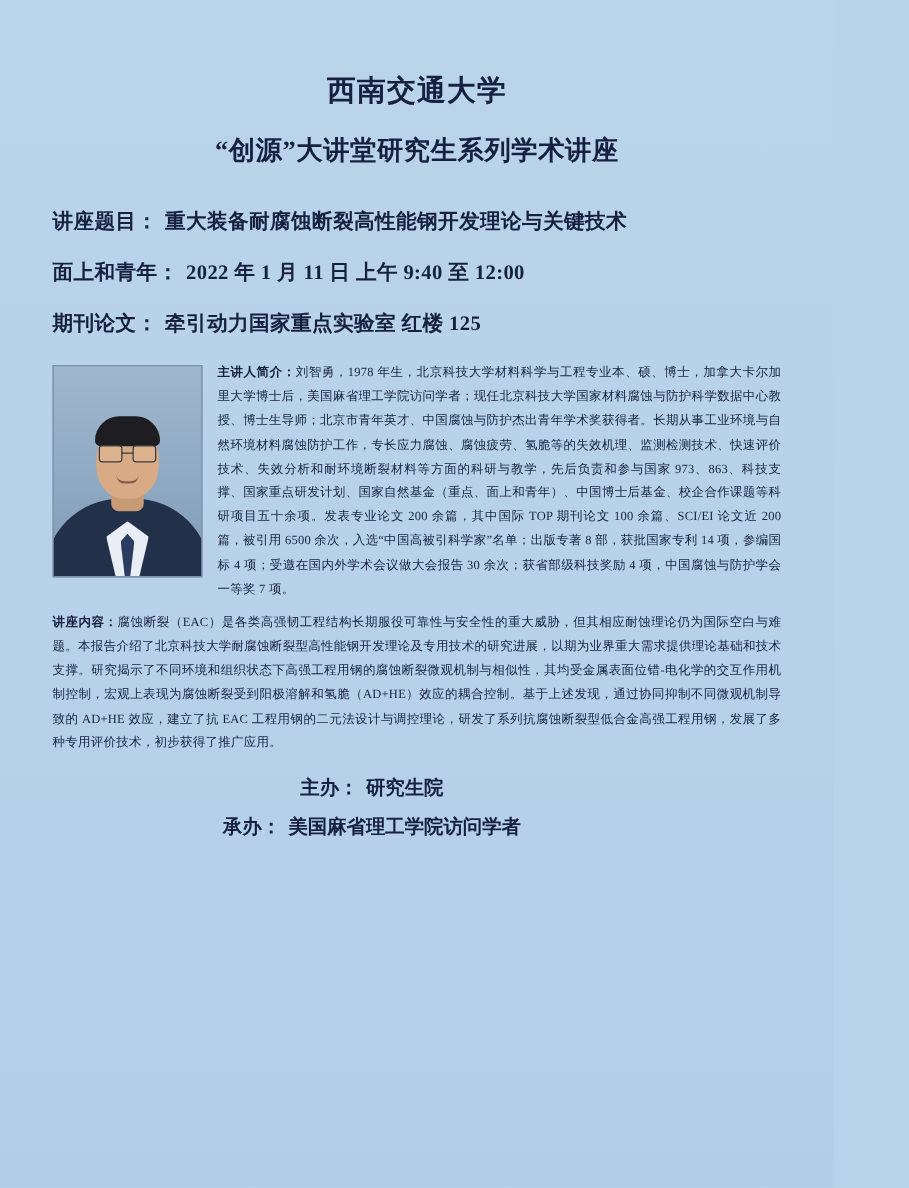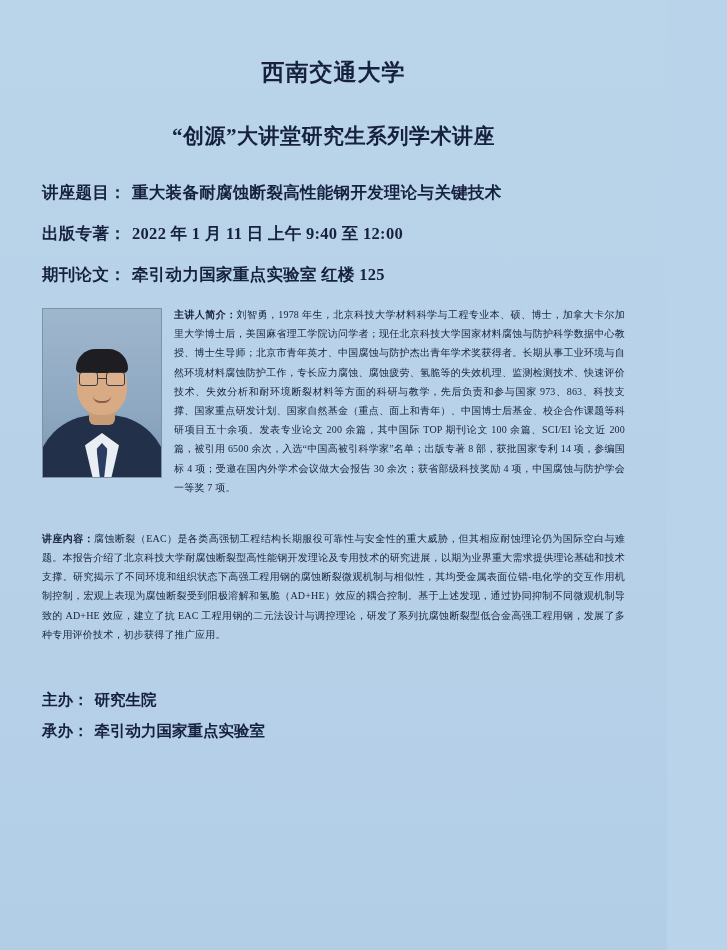--- a/index.html
+++ b/index.html
@@ -31,21 +31,21 @@
     font-weight: bold;
     letter-spacing: 1px;
     color: #16213f;
     line-height: 1.5;
   }
   .title-sub {
     font-size: 21px;
     font-weight: bold;
     letter-spacing: 0.5px;
     color: #16213f;
-    margin-top: 30px;
+    margin-top: 14px;
     line-height: 1.5;
   }
   .meta {
     margin-top: 30px;
   }
   .meta-row {
     font-size: 16.5px;
     font-weight: bold;
     color: #16213f;
     margin-bottom: 19px;
@@ -188,25 +188,25 @@
     letter-spacing: 0.2px;
   }
   .lead-label {
     font-weight: bold;
   }
   .para {
     margin: 0;
   }
   .content-section {
     clear: both;
-    margin-top: 32px;
+    margin-top: 8px;
   }
   .footer {
-    margin-top: 40px;
-    text-align: left;
+    margin-top: 11px;
+    text-align: center;
     font-size: 15.5px;
     font-weight: bold;
     color: #16213f;
     line-height: 2.0;
     padding-right: 72px;
   }
   .footer-row .f-label {
     display: inline;
   }
   .footer-row .f-value {
@@ -222,21 +222,21 @@
   <div class="title-block">
     <div class="title-main">西南交通大学</div>
     <div class="title-sub">“创源”大讲堂研究生系列学术讲座</div>
   </div>
 
   <div class="meta">
     <div class="meta-row">
       <span class="meta-label">讲座题目：</span><span class="meta-value">重大装备耐腐蚀断裂高性能钢开发理论与关键技术</span>
     </div>
     <div class="meta-row">
-      <span class="meta-label">出版专著：</span><span class="meta-value">2022 年 1 月 11 日  上午 9:40 至 12:00</span>
+      <span class="meta-label">面上和青年：</span><span class="meta-value">2022 年 1 月 11 日  上午 9:40 至 12:00</span>
     </div>
     <div class="meta-row">
       <span class="meta-label">期刊论文：</span><span class="meta-value">牵引动力国家重点实验室  红楼 125</span>
     </div>
   </div>
 
   <div class="speaker-section">
     <div class="portrait">
       <div class="bg"></div>
       <div class="shoulders"></div>
@@ -254,18 +254,18 @@
 
   <div class="content-section">
     <p class="body-text para"><span class="lead-label">讲座内容：</span><span>腐蚀断裂（EAC）是各类高强韧工程结构长期服役可靠性与安全性的重大威胁，但其相应耐蚀理论仍为国际空白与难题。本报告介绍了北京科技大学耐腐蚀断裂型高性能钢开发理论及专用技术的研究进展，以期为业界重大需求提供理论基础和技术支撑。研究揭示了不同环境和组织状态下高强工程用钢的腐蚀断裂微观机制与相似性，其均受金属表面位错-电化学的交互作用机制控制，宏观上表现为腐蚀断裂受到阳极溶解和氢脆（AD+HE）效应的耦合控制。基于上述发现，通过协同抑制不同微观机制导致的 AD+HE 效应，建立了抗 EAC 工程用钢的二元法设计与调控理论，研发了系列抗腐蚀断裂型低合金高强工程用钢，发展了多种专用评价技术，初步获得了推广应用。</span></p>
   </div>
 
   <div class="footer">
     <div class="footer-row">
       <span class="f-label">主办：</span><span class="f-value">研究生院</span>
     </div>
     <div class="footer-row">
-      <span class="f-label">承办：</span><span class="f-value">牵引动力国家重点实验室</span>
+      <span class="f-label">承办：</span><span class="f-value">美国麻省理工学院访问学者</span>
     </div>
 
   </div>
 
 </div>
 
 </body></html>

